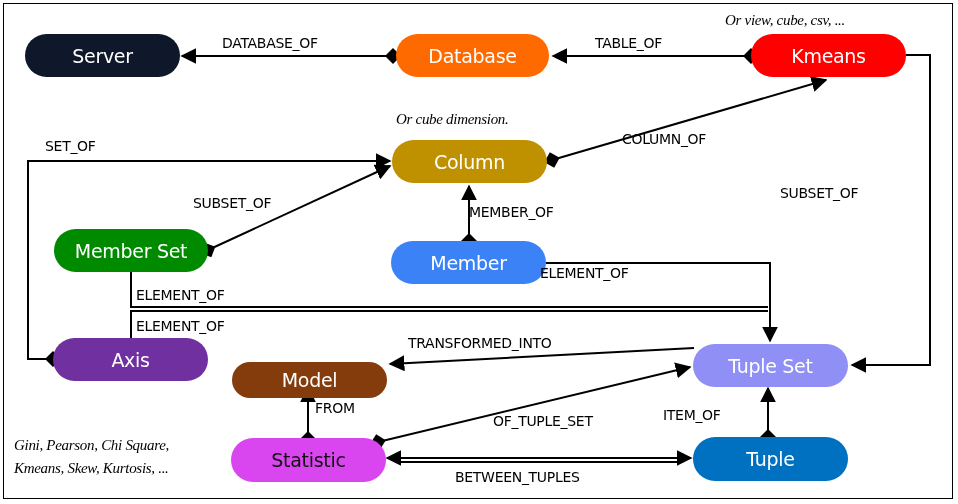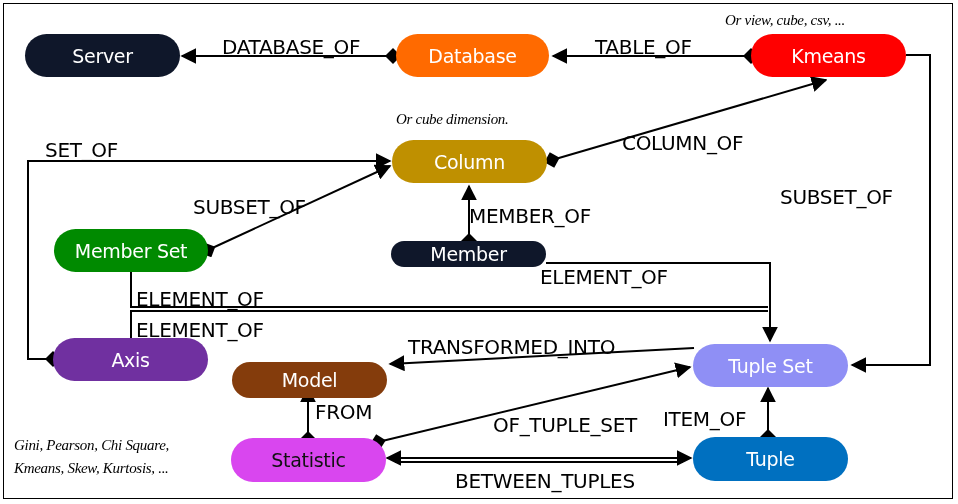--- a/index.html
+++ b/index.html
@@ -1,21 +1,21 @@
 <!DOCTYPE html>
 <html><head>
 <meta charset="utf-8">
 <style>
   html, body { margin: 0; padding: 0; background: #ffffff; }
   body { width: 958px; height: 504px; position: relative; overflow: hidden; font-family: "DejaVu Sans", "Liberation Sans", sans-serif; }
   #frame { position: absolute; left: 3px; top: 3px; width: 950px; height: 496px; border: 1.5px solid #000; box-sizing: border-box; }
   svg { position: absolute; left: 0; top: 0; }
   .node { position: absolute; display: flex; align-items: center; justify-content: center; border-radius: 22px; color: #ffffff; font-size: 19px; font-family: "DejaVu Sans", sans-serif; letter-spacing: -0.3px; }
   .node.dark { color: #111111; }
-  .lbl { position: absolute; font-size: 20px; color: #000; font-family: "DejaVu Sans", sans-serif; white-space: nowrap; letter-spacing: -0.3px; }
+  .lbl { position: absolute; font-size: 14px; color: #000; font-family: "DejaVu Sans", sans-serif; white-space: nowrap; letter-spacing: -0.3px; }
   .note { position: absolute; font-size: 15px; font-style: italic; color: #000; font-family: Liberation Serif, serif; white-space: nowrap; letter-spacing: -0.3px; line-height: 23px; }
 </style>
 </head>
 <body>
 
 <div id="frame"></div>
 
 <svg width="958" height="504">
   <defs>
     <marker id="arrow" viewBox="0 0 10 10" refX="9" refY="5" markerWidth="8" markerHeight="8" orient="auto-start-reverse">
@@ -68,21 +68,21 @@
   </div>
 <div class="node" style="left:751px;top:34px;width:155px;height:43px;background:#FF0000;">
     <span>Kmeans</span>
   </div>
 <div class="node" style="left:392px;top:140px;width:155px;height:43px;background:#BF9000;">
     <span>Column</span>
   </div>
 <div class="node" style="left:54px;top:229px;width:154px;height:43px;background:#008A00;">
     <span>Member Set</span>
   </div>
-<div class="node" style="left:391px;top:241px;width:155px;height:26px;background:#0f172a;">
+<div class="node" style="left:391px;top:241px;width:155px;height:43px;background:#3b82f6;">
     <span>Member</span>
   </div>
 <div class="node" style="left:53px;top:338px;width:155px;height:43px;background:#7030A0;text-align:center;">
     <span>Axis</span>
   </div>
 <div class="node" style="left:232px;top:362px;width:155px;height:36px;background:#843C0C;">
     <span>Model</span>
   </div>
 <div class="node" style="left:693px;top:344px;width:155px;height:43px;background:#8F8FF5;">
     <span>Tuple Set</span>

